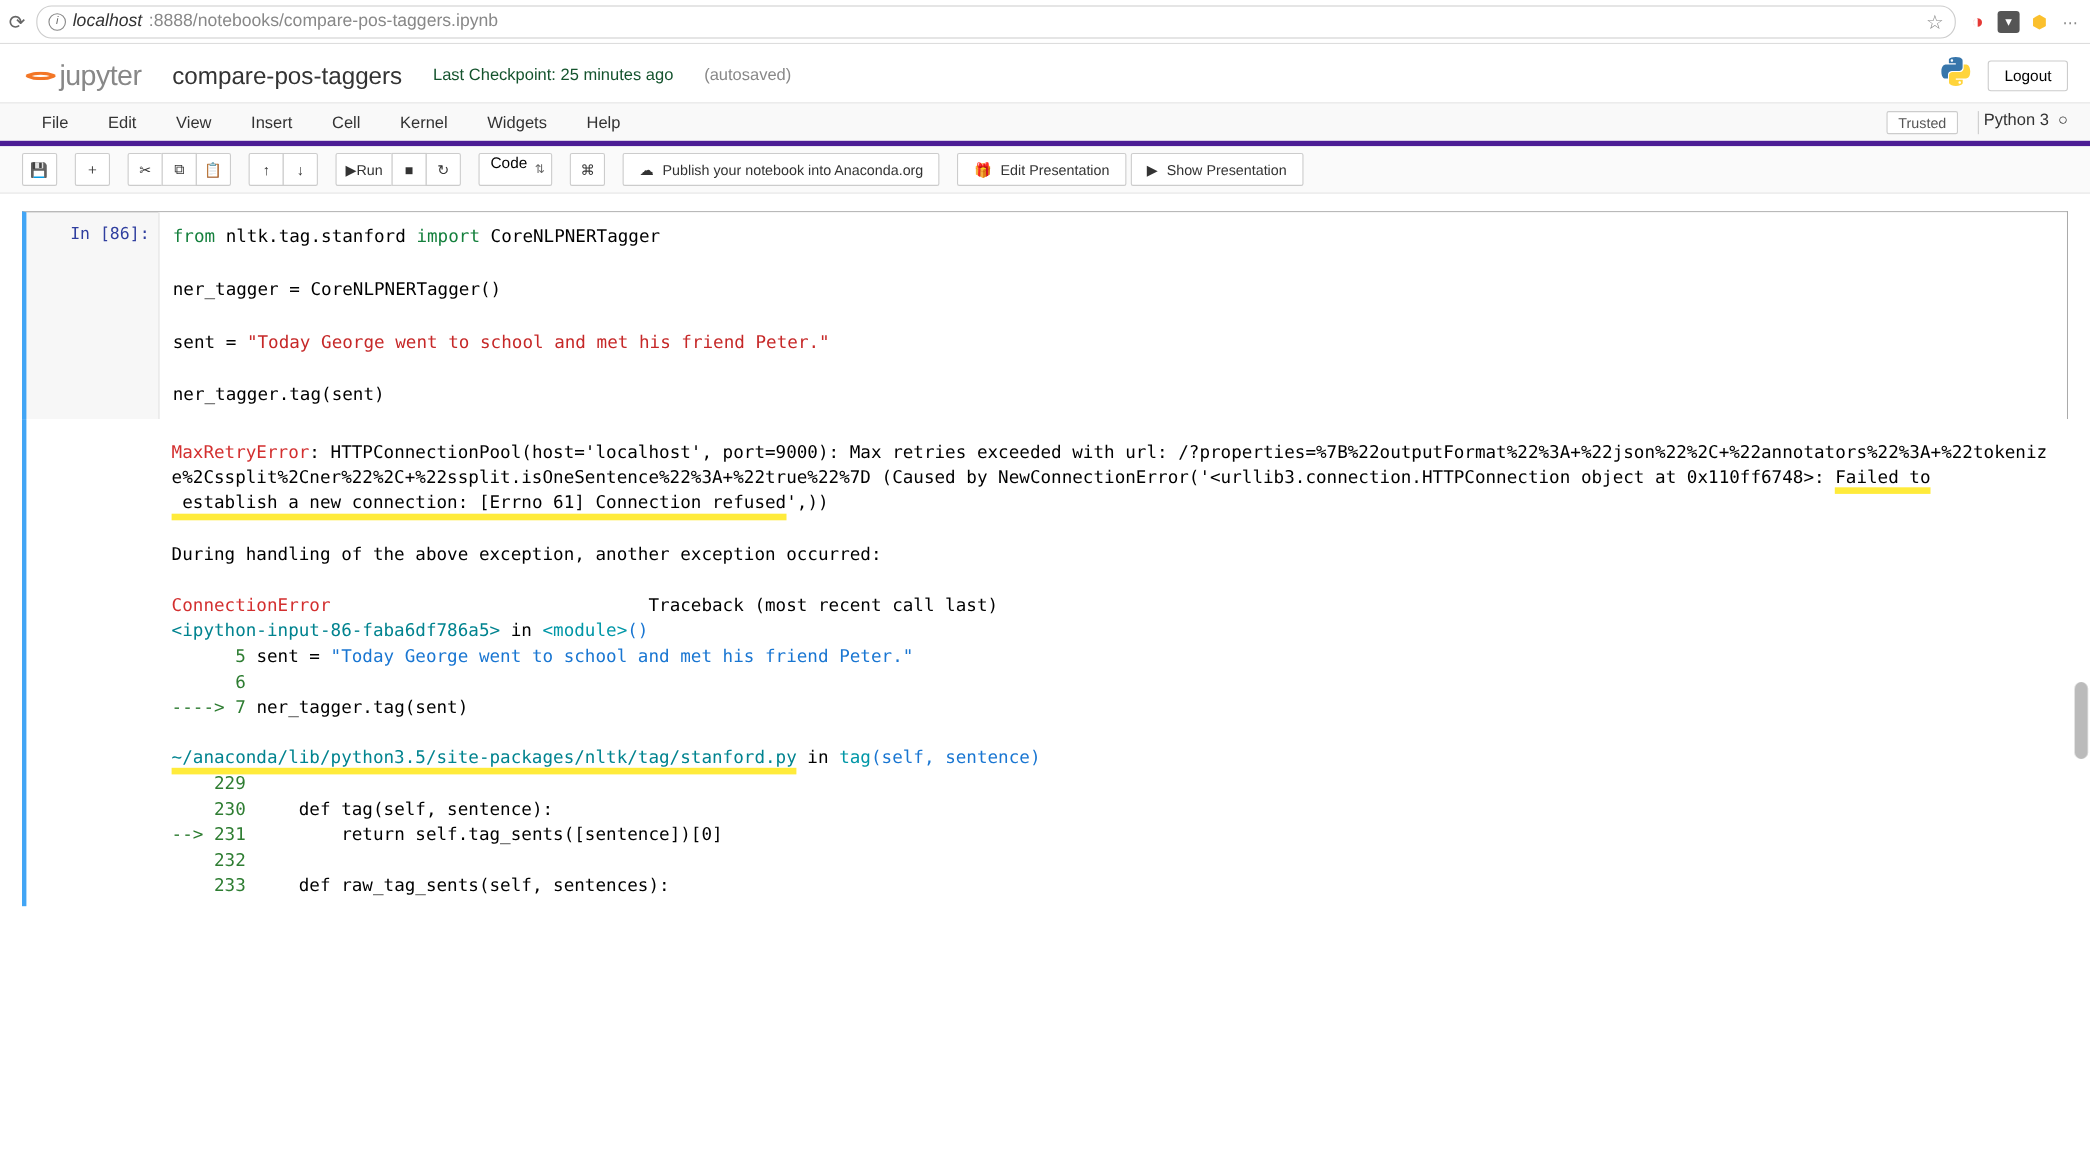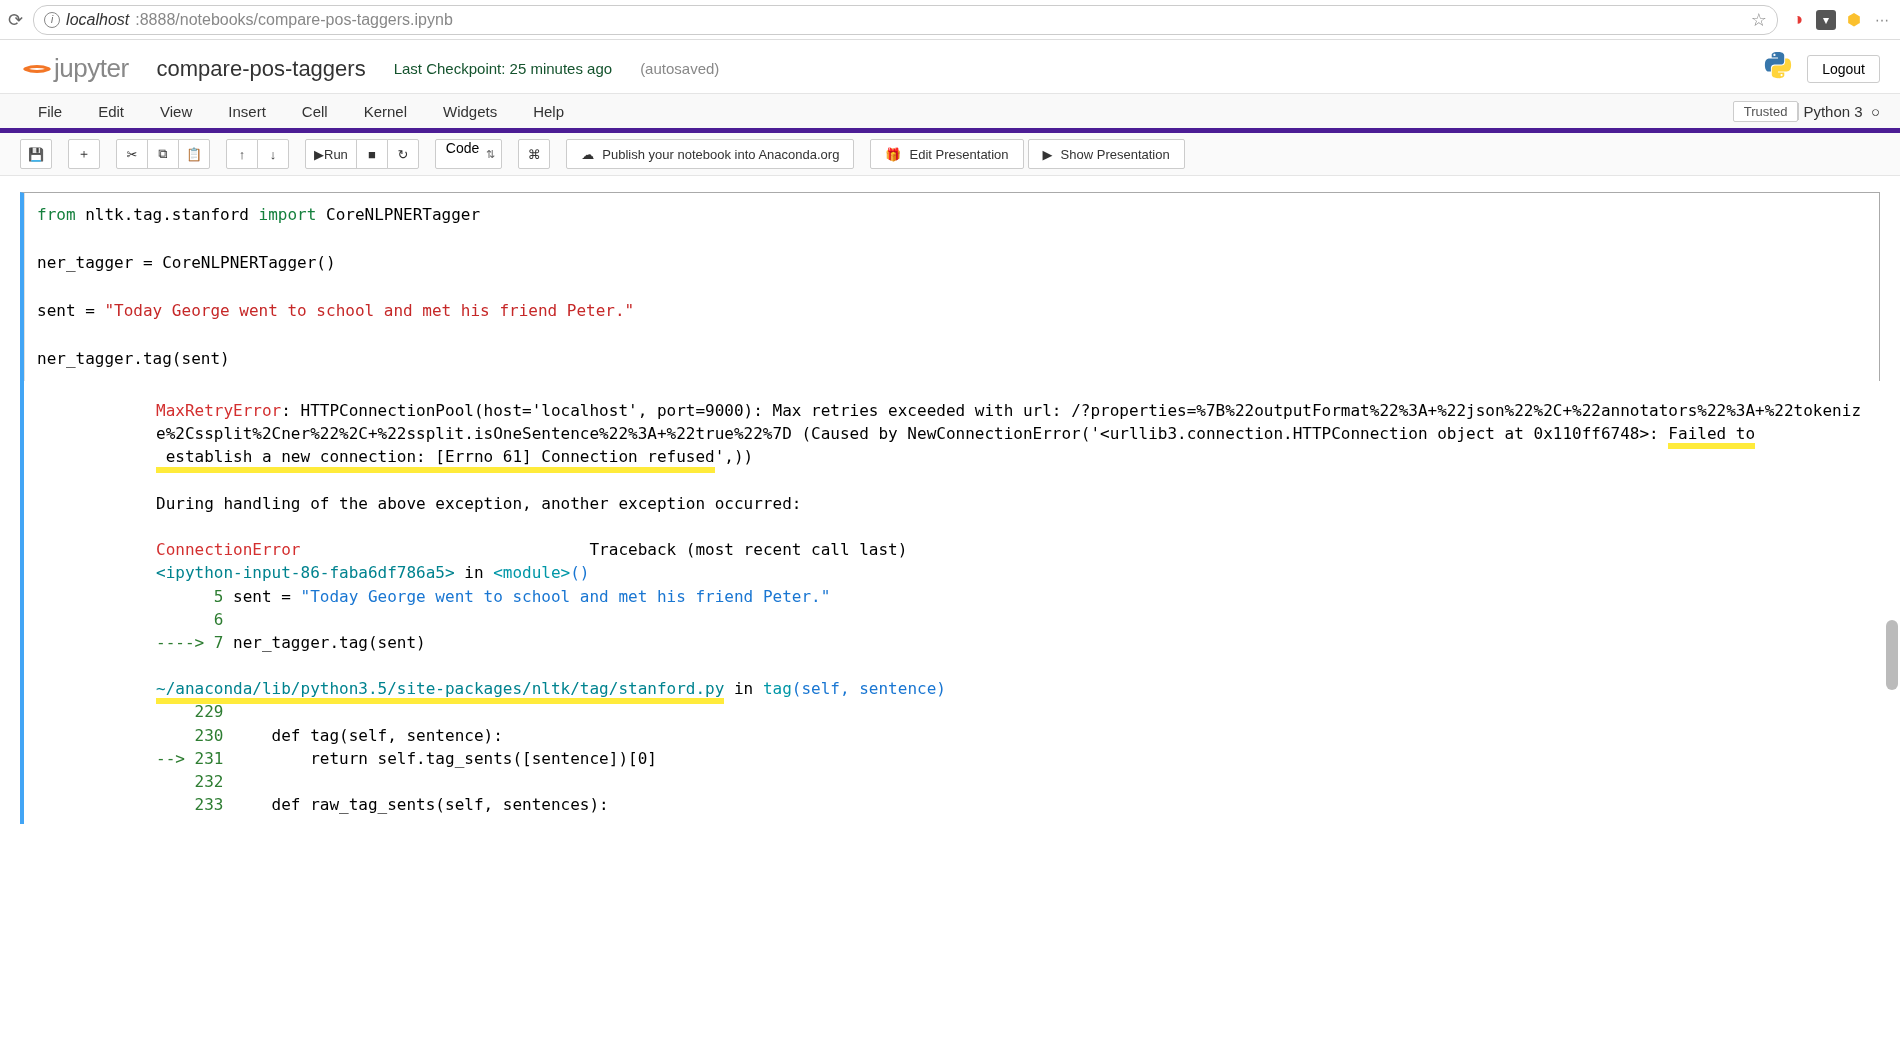--- a/index.html
+++ b/index.html
@@ -27,21 +27,21 @@
   .nb-name { font-size: 22px; color: #333; font-weight: 400; }
   .checkpoint { color: #14532d; font-size: 15px; }
   .autosaved { color: #888; font-size: 15px; }
   .header-right { margin-left: auto; display: flex; align-items: center; gap: 14px; }
   .python-logo { font-size: 26px; }
   .logout-btn { border: 1px solid #ccc; border-radius: 3px; padding: 5px 14px; background: #fff; cursor: pointer; font-size: 14px; }
 
   
   .menu-bar { display: flex; align-items: center; border-top: 1px solid #e5e5e5; border-bottom: 5px solid #4c1d95; background: #f9f9f9; padding: 0 20px; height: 40px; }
   .menu-item { padding: 8px 18px; cursor: pointer; font-size: 15px; color: #333; }
-  .menu-right { margin-left: auto; display:flex; align-items:center; }
+  .menu-right { margin-left: auto; display:flex; gap: 18px; }
   .trusted { border: 1px solid #ccc; border-radius: 2px; padding: 2px 10px; font-size: 13px; color: #555; background:#fff; }
   .kernel-name { color: #333; font-size: 15px; border-left: 1px solid #ccc; padding-left: 4px; }
 
   
   .toolbar { display: flex; align-items: center; padding: 6px 20px; border-bottom: 1px solid #e5e5e5; gap: 4px; background:#fafafa; }
   .tb-btn { border: 1px solid #ccc; border-radius: 2px; background: #fff; min-width: 32px; height: 30px; display: inline-flex; align-items: center; justify-content: center; cursor: pointer; font-size: 13px; color: #333; padding: 0 8px; }
   .tb-btn.icon { padding: 0; width: 32px; }
   .tb-group { display: flex; gap: 0; }
   .tb-group .tb-btn { border-radius: 0; margin-left: -1px; }
   .tb-group .tb-btn:first-child { border-top-left-radius: 2px; border-bottom-left-radius: 2px; margin-left:0;}
@@ -162,20 +162,21 @@
       <span>Edit Presentation</span>
     </button>
   <button class="tb-btn tb-wide">
       <span>▶</span>
       <span>Show Presentation</span>
     </button>
 </div>
 
 <div class="notebook-container">
   <div class="cell selected">
+    <div class="prompt">In [86]:</div>
     <div class="input-area"><span class="kw">from</span><span> nltk.tag.stanford </span><span class="kw">import</span><span> CoreNLPNERTagger</span>
 <span></span>
 <span>ner_tagger = CoreNLPNERTagger()</span>
 <span></span>
 <span>sent = </span><span class="str">"Today George went to school and met his friend Peter."</span>
 <span></span>
 <span>ner_tagger.tag(sent)</span></div>
   </div>
 
   <div class="output-wrap">

